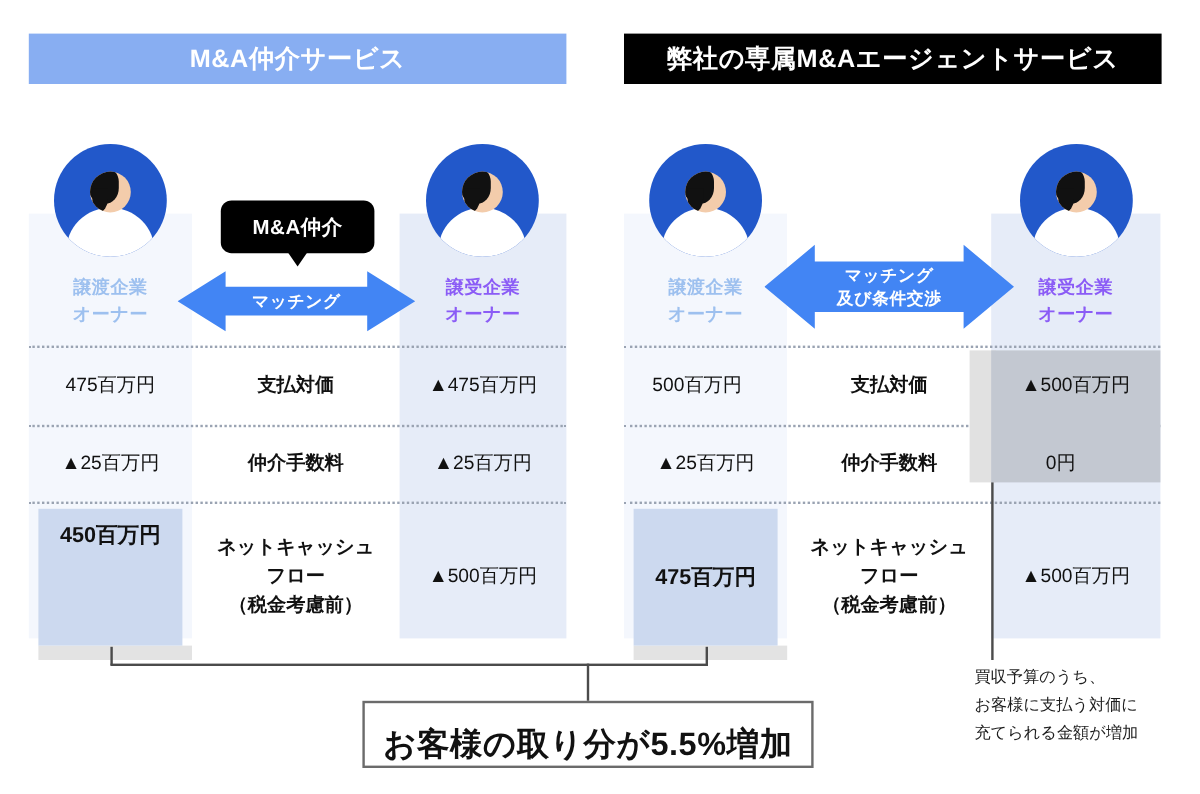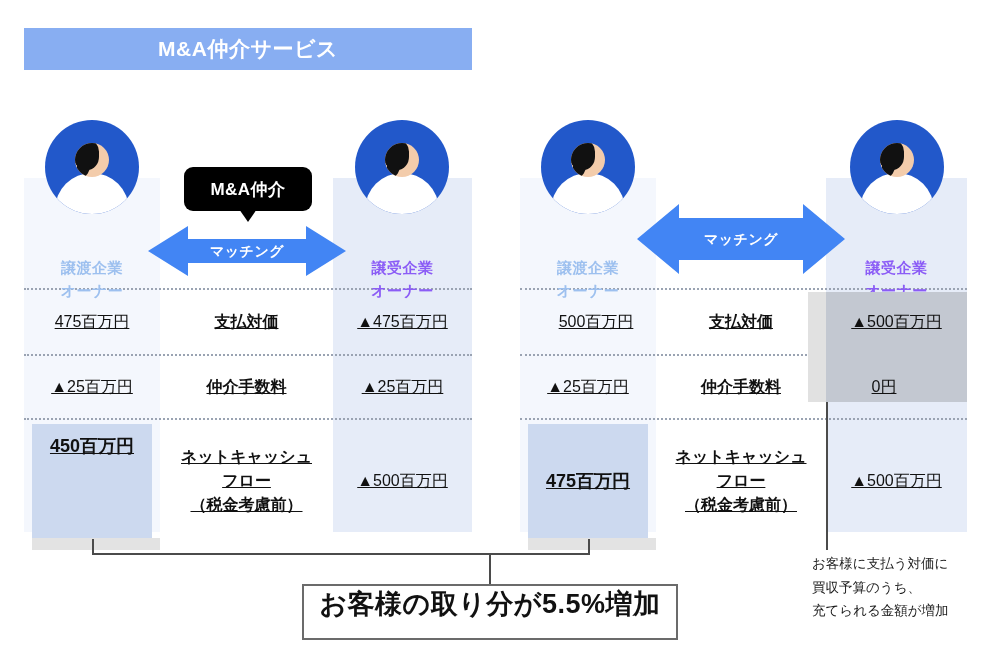--- a/index.html
+++ b/index.html
@@ -62,21 +62,20 @@
     width: 13px; height: 20px;
     background: #111111;
     border-radius: 0 0 60% 40%;
   }
 
   
   .owner-label {
     position: absolute; text-align: center;
     font-size: 15px; font-weight: bold; line-height: 1.55;
     letter-spacing: .5px;
-    margin-top: 28px;
   }
   .owner-seller { color: #9dc0ef; }
   .owner-buyer  { color: #8b5cf6; }
 
   
   .darrow { position: absolute; }
   .darrow svg { display: block; }
   .darrow .dlabel {
     position: absolute; left: 0; right: 0; top: 50%;
     transform: translateY(-50%);
@@ -105,21 +104,21 @@
     border-top: 8px solid transparent;
     border-bottom: 8px solid transparent;
     border-right: 14px solid #000000;
   }
 
   
   .cell {
     position: absolute; display: flex;
     align-items: center; justify-content: center;
     text-align: left; color: #111111;
-    font-size: 16px; line-height: 1.5; text-decoration: underline;
+    font-size: 16px; line-height: 1.5;
   }
   .cell-num  { font-weight: normal; font-size: 16px; }
   .cell-mid  { font-weight: bold; font-size: 16px; }
   .cell-big  { font-weight: bold; font-size: 18px; }
 
   
   .hl-box {
     position: absolute; background: #ccd9ef;
   }
   .hl-shadow {
@@ -130,37 +129,38 @@
   .gray-box-tail { position: absolute; background: #e1e1e1; }
 
   
   .line { position: absolute; background: #4b4b4b; }
 
   
   #callout {
     position: absolute; left: 302px; top: 584px;
     width: 376px; height: 56px;
     border: 2px solid #6b6b6b; background: #ffffff;
-    display: flex; align-items: flex-start; justify-content: center;
+    display: flex; align-items: flex-end; justify-content: center;
     font-weight: bold; font-size: 27px; color: #111111;
     letter-spacing: .5px;
   }
 
   
   #annotation {
     position: absolute; left: 812px; top: 552px; width: 180px;
     font-size: 13.5px; line-height: 1.75; color: #1c1c1c;
   }
 </style>
 </head>
 <body>
 
 <div id="stage">
 
   <div class="panel-header" id="header-left">M&amp;A仲介サービス</div>
+  <div class="panel-header" id="header-right">弊社の専属M&amp;Aエージェントサービス</div>
 
   <div class="col-band band-light" style="left:24px;  top:178px; width:136px; height:354px;"></div>
   <div class="col-band band-mid" style="left:160px; top:178px; width:173px; height:354px;"></div>
   <div class="col-band band-dark" style="left:333px; top:178px; width:139px; height:354px;"></div>
 
   <div class="hrule" style="left:24px; top:288px; width:448px;"></div>
   <div class="hrule" style="left:24px; top:354px; width:448px;"></div>
   <div class="hrule" style="left:24px; top:418px; width:448px;"></div>
 
   <div class="avatar" style="left:45px; top:120px;">
@@ -257,28 +257,29 @@
     <div>譲受企業</div>
     <div>オーナー</div>
   </div>
 
   <div class="darrow" style="left:637px; top:198px; width:208px; height:82px;">
     <svg width="208" height="82" viewBox="0 0 208 82">
       <polygon points="0,41 42,6 42,20 166,20 166,6 208,41 166,76 166,62 42,62 42,76" fill="#4285f4"></polygon>
     </svg>
     <div class="dlabel">
       <div>マッチング</div>
+      <div>及び条件交渉</div>
     </div>
   </div>
 
 
   <div class="gray-box-tail" style="left:808px; top:292px; width:22px; height:110px;"></div>
   <div class="gray-box" style="left:826px; top:292px; width:141px; height:110px;"></div>
 
-  <div class="cell cell-num" style="left:528px; top:290px; width:136px; height:64px;">500百万円</div>
+  <div class="cell cell-num" style="left:513px; top:290px; width:136px; height:64px;">500百万円</div>
   <div class="cell cell-mid" style="left:656px; top:290px; width:170px; height:64px;">支払対価</div>
   <div class="cell cell-num" style="left:826px; top:290px; width:141px; height:64px;">▲500百万円</div>
 
   <div class="cell cell-num" style="left:520px; top:356px; width:136px; height:62px;">▲25百万円</div>
   <div class="cell cell-mid" style="left:656px; top:356px; width:170px; height:62px;">仲介手数料</div>
   <div class="cell cell-num" style="left:826px; top:356px; width:116px; height:62px;">0円</div>
 
   <div class="hl-shadow" style="left:528px; top:538px; width:128px; height:12px;"></div>
   <div class="hl-box" style="left:528px; top:424px; width:120px; height:114px;"></div>
 
@@ -295,18 +296,18 @@
   <div class="line" style="left:92px;  top:553px; width:498px; height:2px;"></div>
   <div class="line" style="left:92px;  top:539px; width:2px; height:15px;"></div>
   <div class="line" style="left:588px; top:539px; width:2px; height:15px;"></div>
   <div class="line" style="left:489px; top:553px; width:2px; height:33px;"></div>
 
   <div id="callout">
     <span>お客様の取り分が5.5%増加</span>
   </div>
 
   <div id="annotation">
+    <div>買収予算のうち、</div>
     <div>お客様に支払う対価に</div>
-    <div>買収予算のうち、</div>
     <div>充てられる金額が増加</div>
   </div>
 
 </div>
 
 </body></html>

